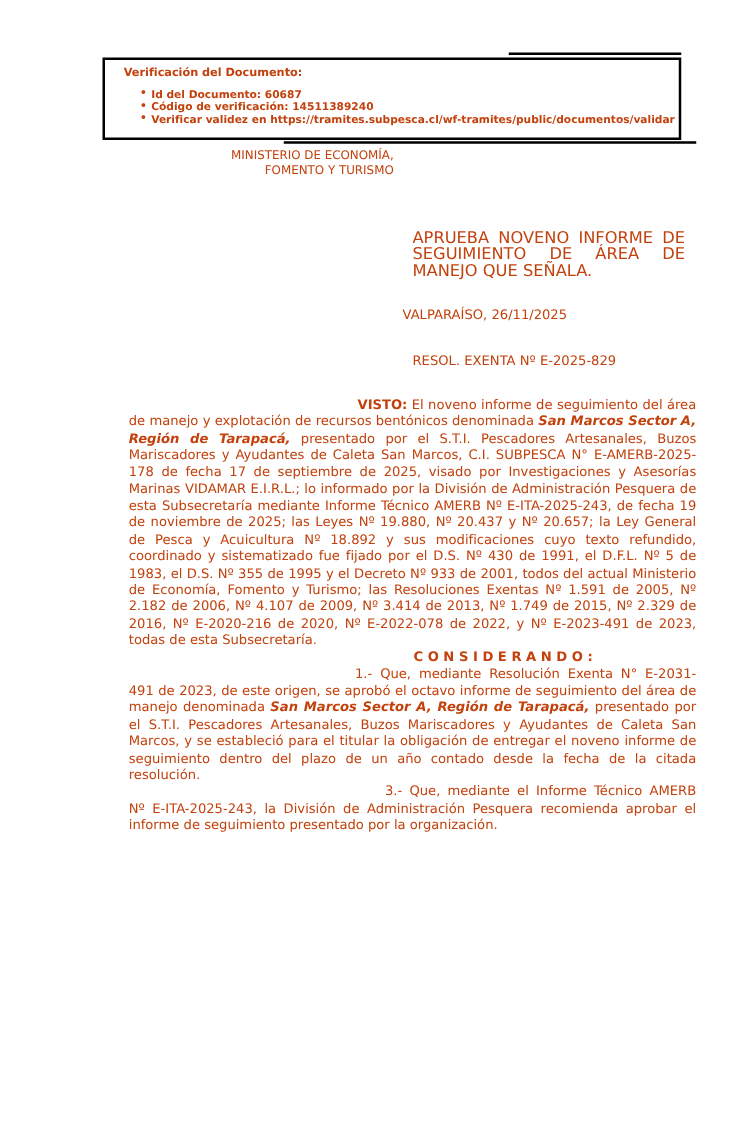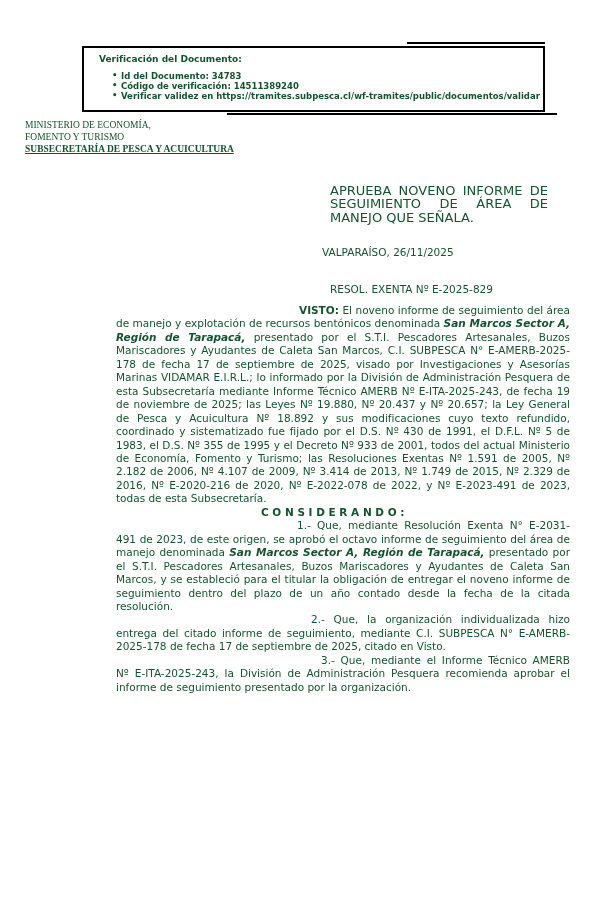--- a/index.html
+++ b/index.html
@@ -2,21 +2,21 @@
 <html lang="es"><head>
 <meta charset="utf-8">
 <style>
   * { box-sizing: border-box; margin: 0; padding: 0; }
   html, body { background: #ffffff; }
   .page {
     position: relative;
     width: 600px;
     height: 732px;
     background: #ffffff;
-    color: #14532d;
+    color: #c2410c;
     font-family: "DejaVu Sans", "Liberation Sans", sans-serif;
     overflow: hidden;
   }
 
   
   .verify-box {
     position: absolute;
     left: 82px; top: 46px;
     width: 463px; height: 66px;
     border: 2px solid #000;
@@ -52,24 +52,23 @@
   .verify-list li .bullet {
     position: absolute;
     left: 13px; top: -1px;
   }
 
   
   .letterhead {
     position: absolute;
     left: 25px; top: 119px;
     width: 290px;
-    text-align: left;
+    text-align: right;
     font-size: 9.5px;
     line-height: 12px;
-    font-family: Liberation Serif, serif;
   }
   .letterhead .lh3 {
     font-weight: bold;
     text-decoration: underline;
   }
 
   
   .subject {
     position: absolute;
     left: 330px; top: 184px;
@@ -86,32 +85,31 @@
   .resol-number {
     position: absolute;
     left: 330px; top: 283px;
     font-size: 10.5px;
     text-align: right;
   }
 
   
   .doc-body {
     position: absolute;
-    left: 103px; top: 304px;
+    left: 103px; top: 318px;
     width: 454px;
     font-size: 10.5px;
     line-height: 13.45px;
     text-align: justify;
-    margin-left: 13px;
   }
   .doc-body p { margin: 0; }
   .p-visto   { text-indent: 183px; margin-bottom: 26px; }
   .h-considerando {
     font-weight: bold;
-    text-align: left;
+    text-align: center;
     padding-left: 145px;
     margin-bottom: 26px;
   }
   .p-c1 { text-indent: 181px; margin-bottom: 19px; }
   .p-c2 { text-indent: 195px; margin-bottom: 10px; }
   .p-c3 { text-indent: 205px; }
   .bold { font-weight: bold; }
   .bold-italic { font-weight: bold; font-style: italic; }
 
   
@@ -126,37 +124,36 @@
 </head>
 <body>
 
 <div class="page">
 
   <div class="verify-box">
     <div class="verify-title">Verificación del Documento:</div>
     <ul class="verify-list">
       <li>
         <span class="bullet">•</span>
-        <span>Id del Documento: 34783</span>
+        <span>Id del Documento: 60687</span>
       </li>
       <li>
         <span class="bullet">•</span>
         <span>Código de verificación: 14511389240</span>
       </li>
       <li>
         <span class="bullet">•</span>
         <span>Verificar validez en https://tramites.subpesca.cl/wf-tramites/public/documentos/validar</span>
       </li>
     </ul>
   </div>
 
   <div class="letterhead">
     <div class="lh1">MINISTERIO DE ECONOMÍA,</div>
     <div class="lh2">FOMENTO Y TURISMO</div>
-    <div class="lh3">SUBSECRETARÍA DE PESCA Y ACUICULTURA</div>
   </div>
 
   <div class="subject">APRUEBA NOVENO INFORME DE SEGUIMIENTO DE ÁREA DE MANEJO QUE SEÑALA.</div>
 
   <div class="place-date">VALPARAÍSO, 26/11/2025</div>
 
   <div class="resol-number">RESOL. EXENTA Nº E-2025-829</div>
 
   <div class="doc-body">
 
@@ -168,21 +165,20 @@
     </p>
 
     <p class="h-considerando">C O N S I D E R A N D O :</p>
 
     <p class="p-c1">
       <span>1.- Que, mediante Resolución Exenta N° E-2031-491 de 2023, de este origen, se aprobó el octavo informe de seguimiento del área de manejo denominada </span>
       <span class="bold-italic">San Marcos Sector A, Región de Tarapacá,</span>
       <span> presentado por el S.T.I. Pescadores Artesanales, Buzos Mariscadores y Ayudantes de Caleta San Marcos, y se estableció para el titular la obligación de entregar el noveno informe de seguimiento dentro del plazo de un año contado desde la fecha de la citada resolución.</span>
     </p>
 
-    <p class="p-c2">2.- Que, la organización individualizada hizo entrega del citado informe de seguimiento, mediante C.I. SUBPESCA N° E-AMERB-2025-178 de fecha 17 de septiembre de 2025, citado en Visto.</p>
 
     <p class="p-c3">3.- Que, mediante el Informe Técnico AMERB Nº E-ITA-2025-243, la División de Administración Pesquera recomienda aprobar el informe de seguimiento presentado por la organización.</p>
 
   </div>
 
   <div class="page-footer">Página 1 de 4</div>
 
 </div>
 
 </body></html>

